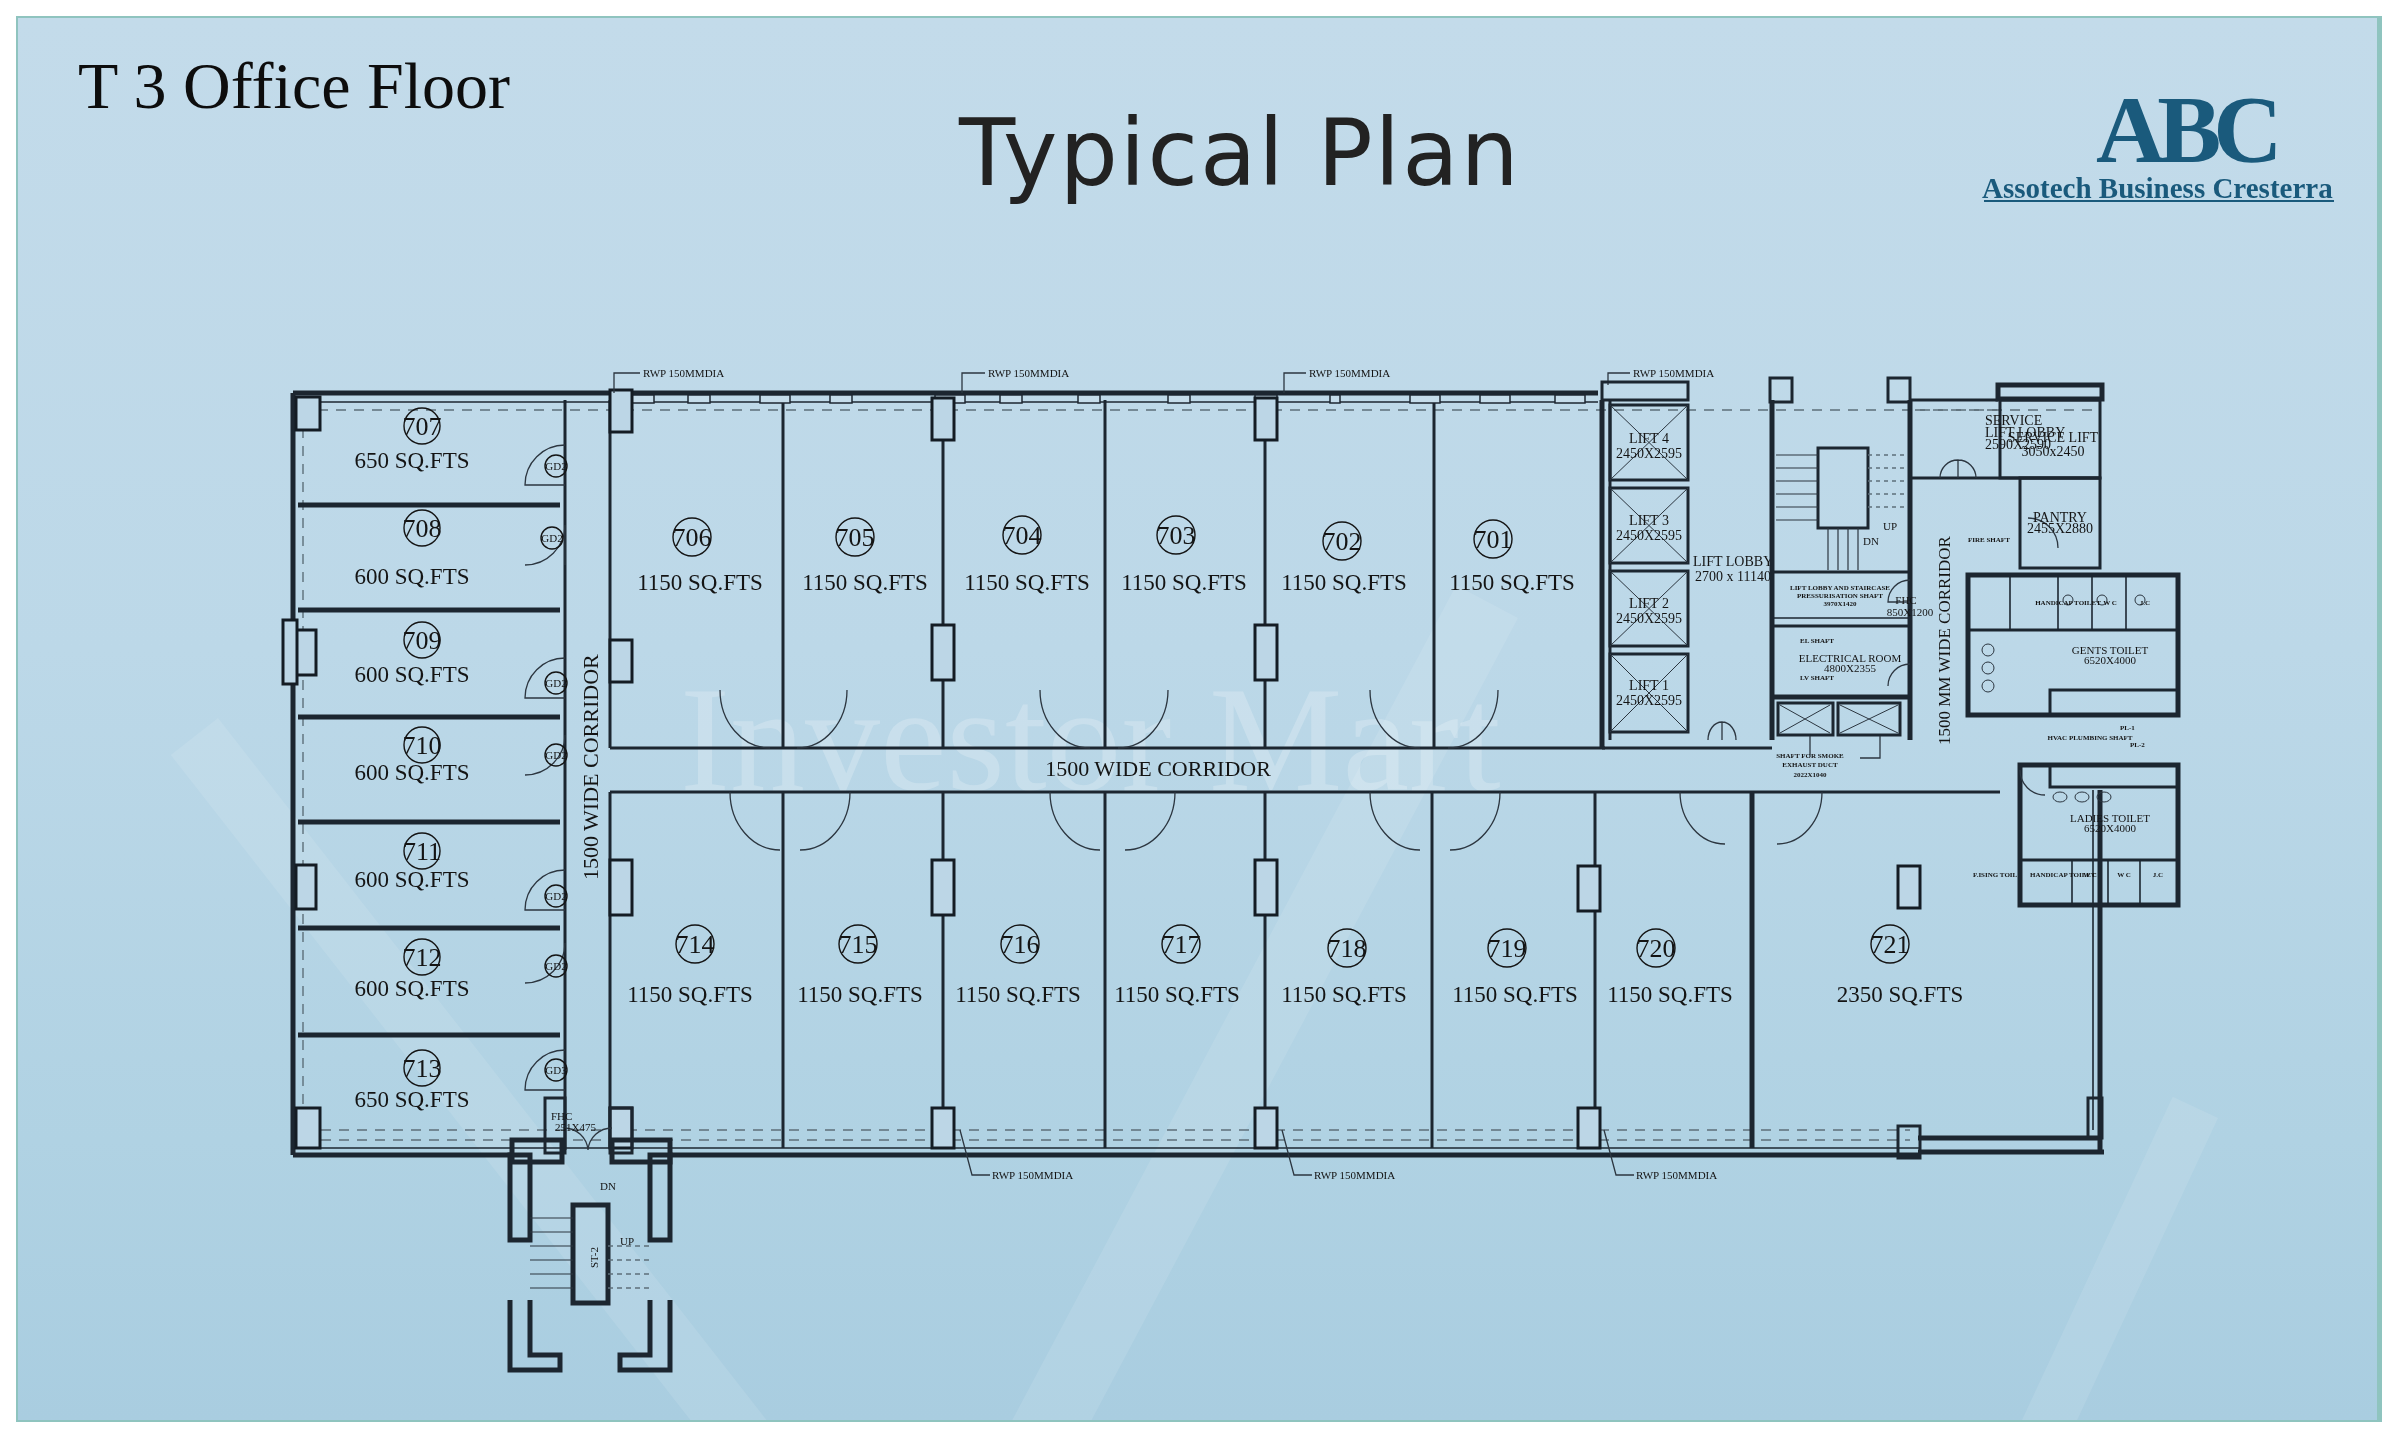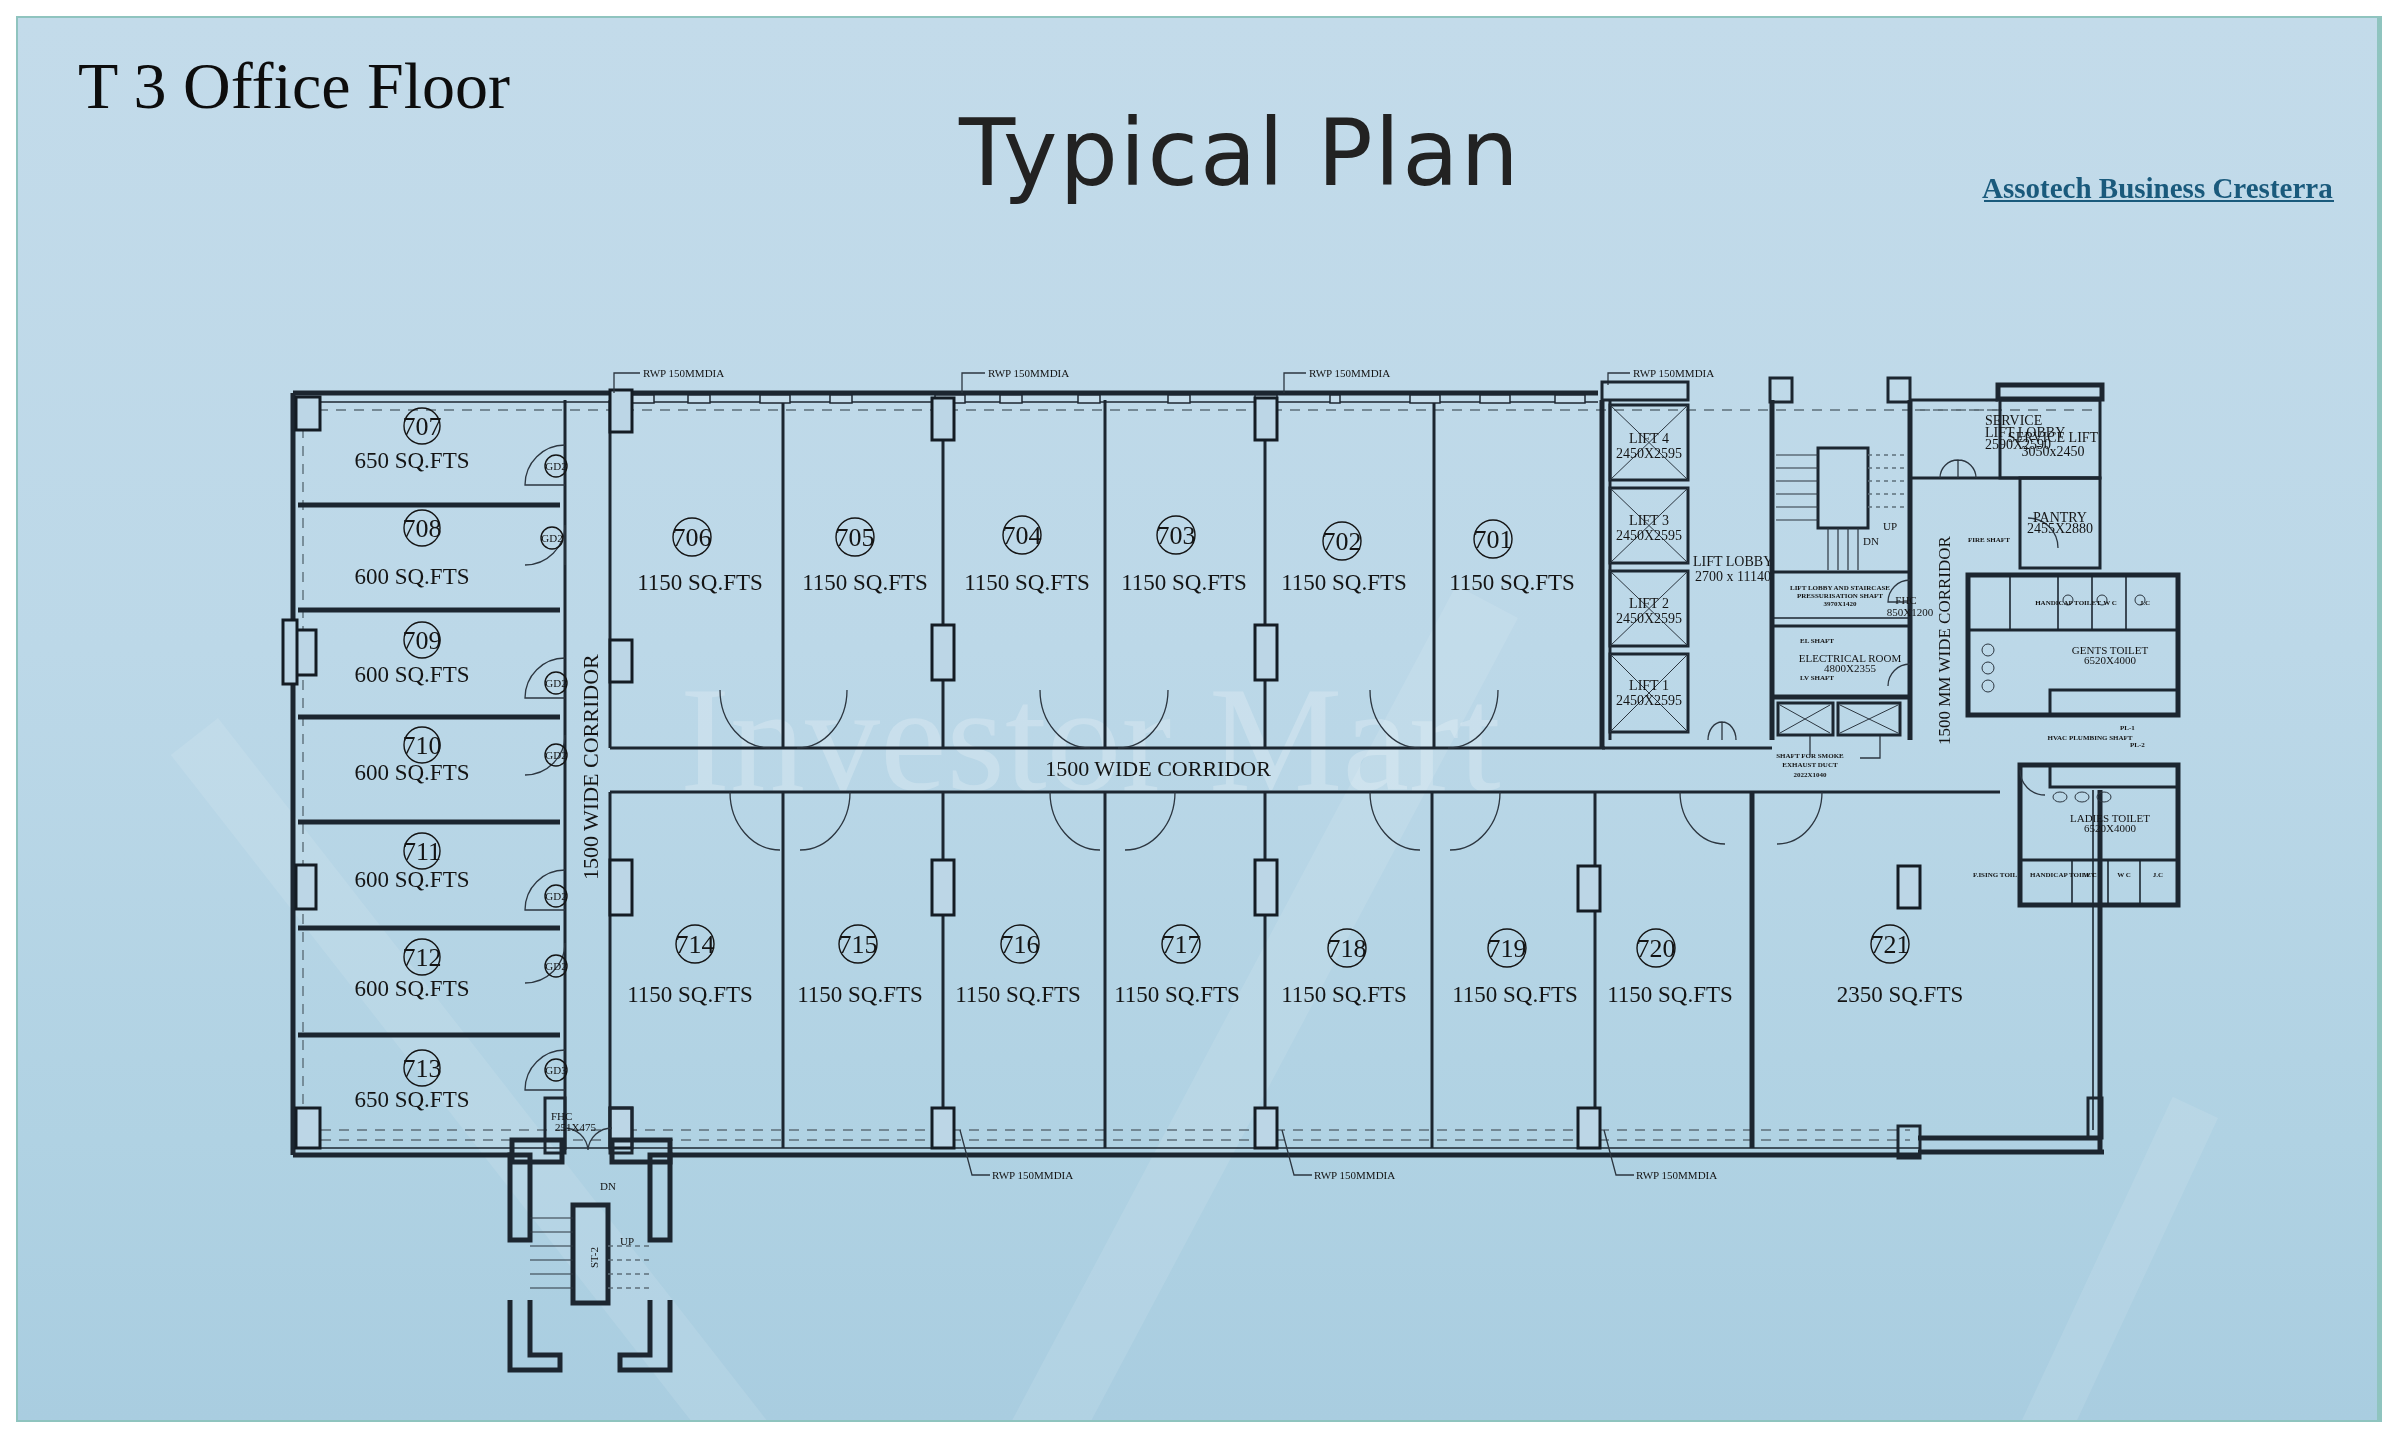--- a/index.html
+++ b/index.html
@@ -37,20 +37,21 @@
 <div class="card">
   <div class="streak" style="left:200px;top:700px;width:900px;height:60px;transform:rotate(52deg);"></div>
   <div class="streak" style="left:1500px;top:600px;width:1000px;height:70px;transform:rotate(118deg);"></div>
   <div class="streak" style="left:2200px;top:1100px;width:500px;height:50px;transform:rotate(115deg);"></div>
 </div>
 
 <div class="floor-title">T 3 Office Floor</div>
 <div class="plan-title">Typical Plan</div>
 
 <div class="logo">
+  <div class="logo-mark">ABC</div>
   <div class="logo-name">Assotech Business Cresterra</div>
   <div class="logo-rule"></div>
 </div>
 
 <svg class="plan" width="2400" height="1440" viewBox="0 0 2400 1440">
 
   <text class="watermark" x="680" y="790">Investor Mart</text>
 
   <g>
 

